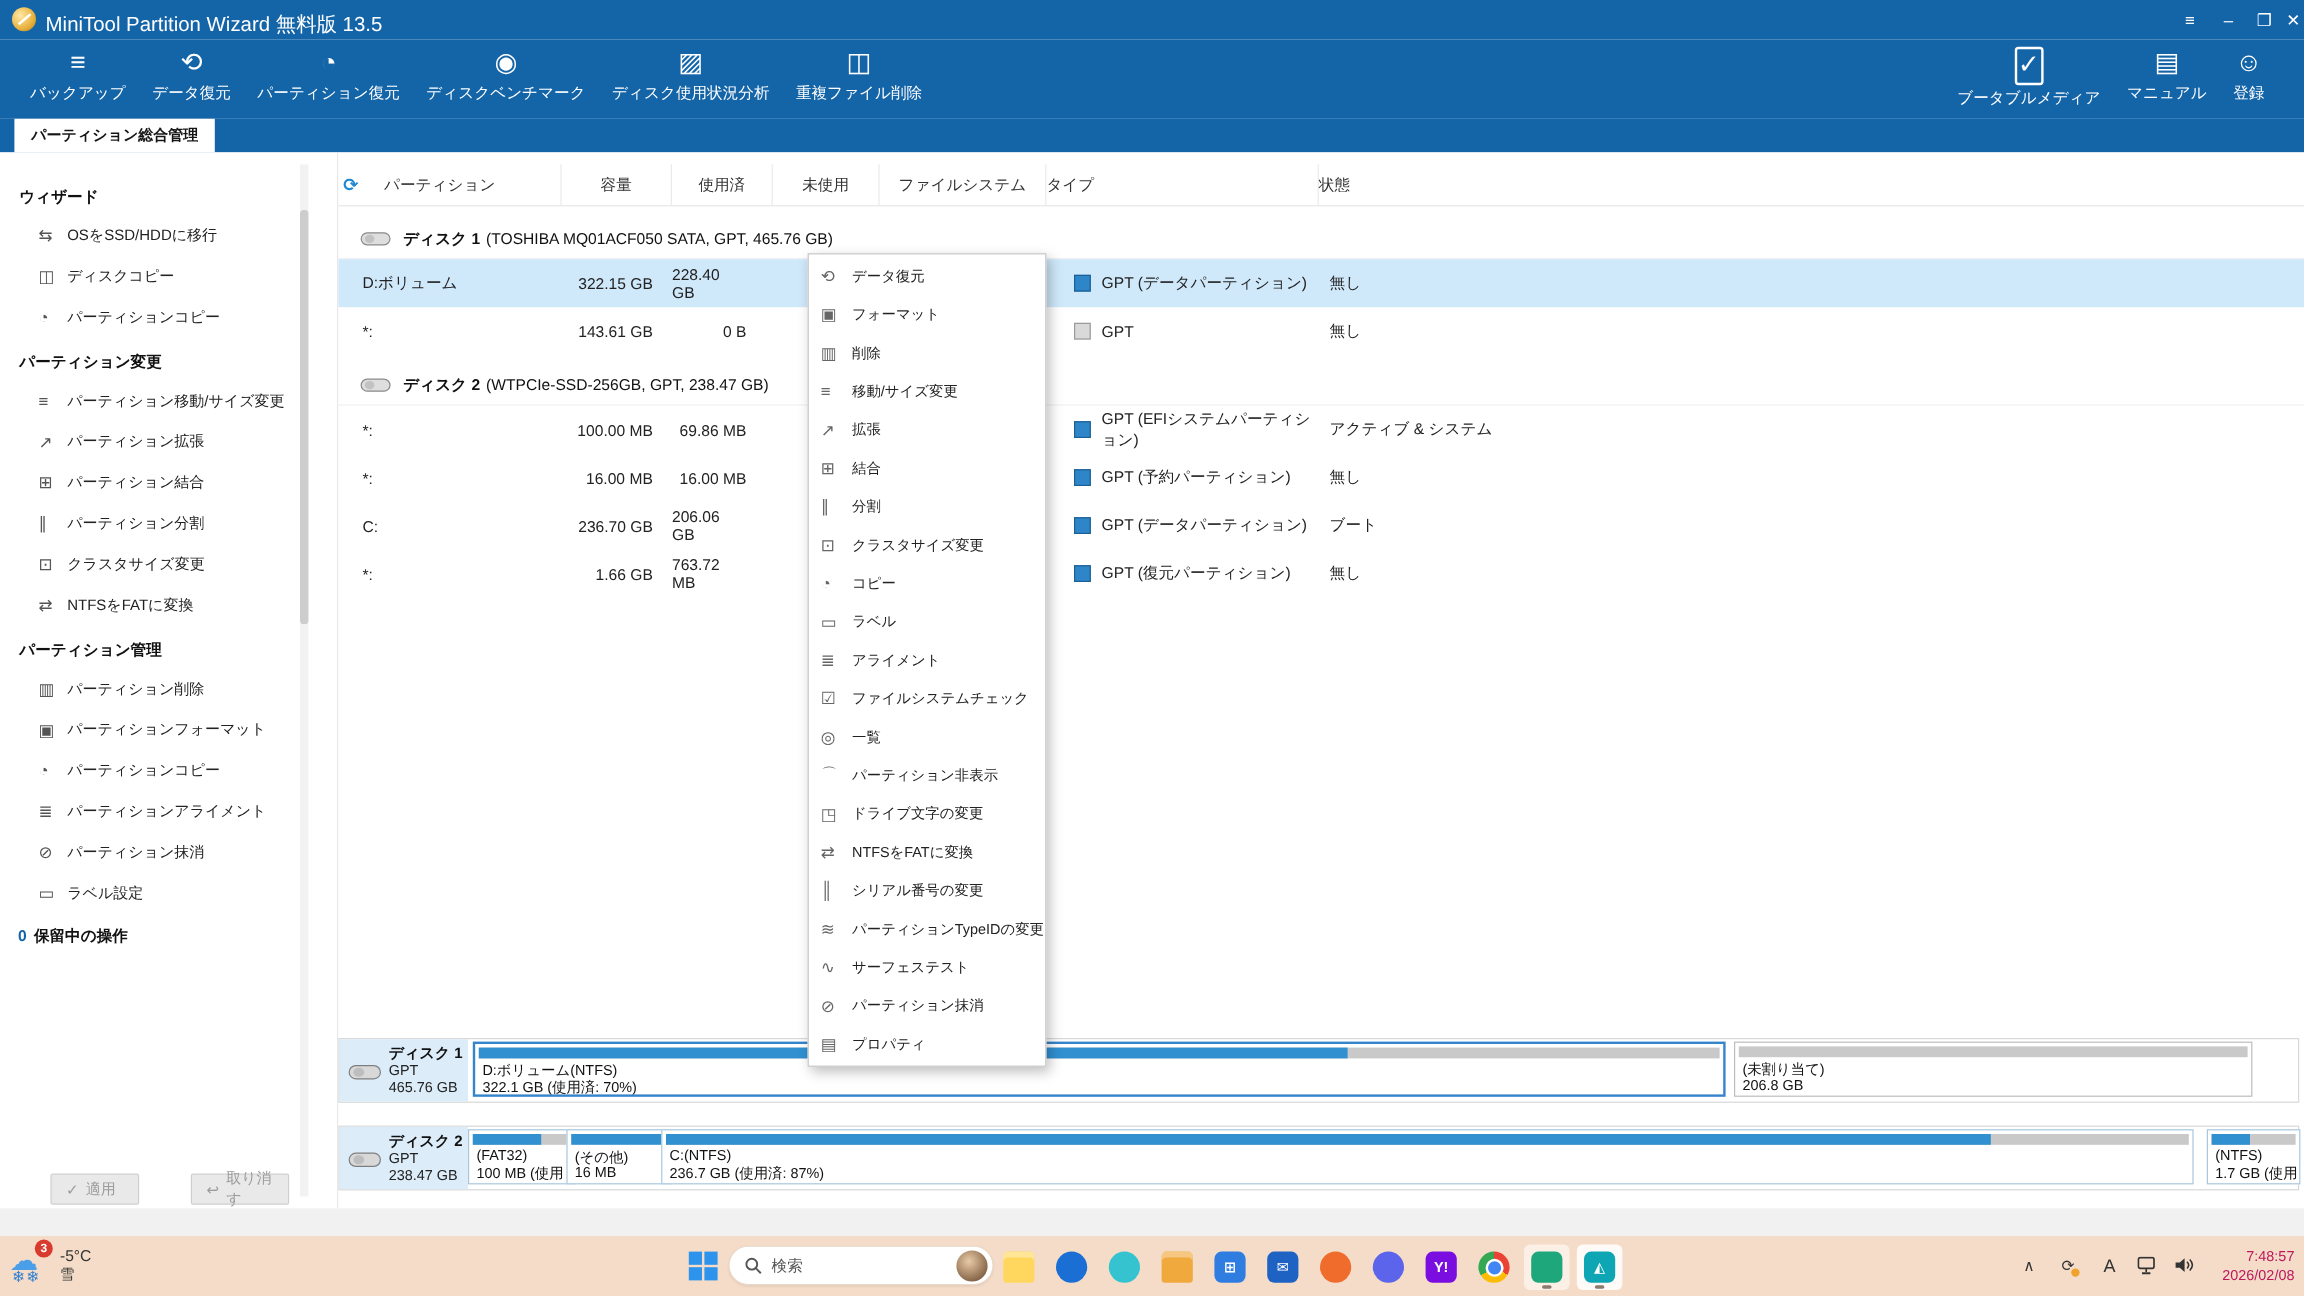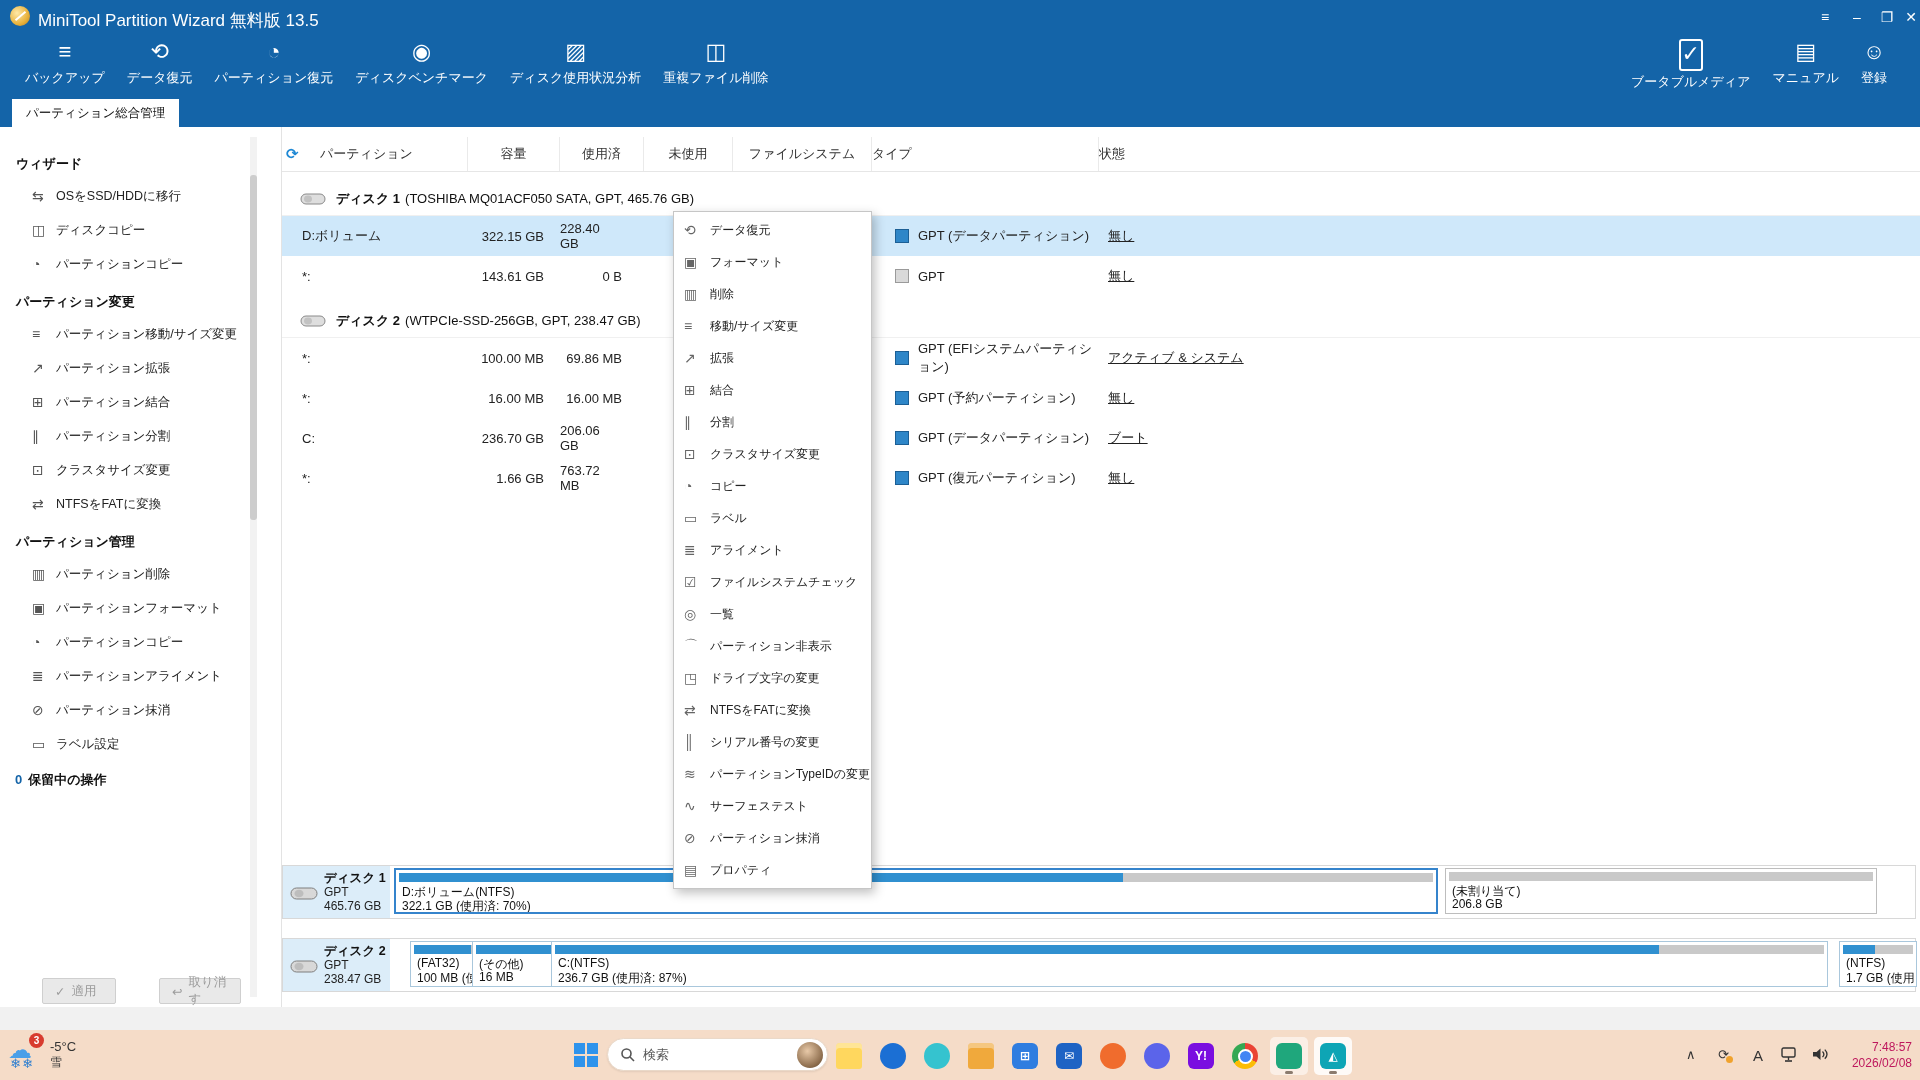--- a/index.html
+++ b/index.html
@@ -12,21 +12,21 @@
             background:radial-gradient(circle at 35% 35%,#ffe9a8,#e8b23c 60%,#b77c1c);}
   .app-logo:after{content:"";position:absolute;left:4px;top:9px;width:13px;height:2px;background:#fff;transform:rotate(-40deg);}
   .wtitle{left:38px;top:9px;font-size:17px;}
   .winctrl{top:8px;width:24px;height:18px;color:#fff;font-size:14px;text-align:center;line-height:18px;cursor:default;}
   .toolbar{left:0;top:33px;width:1920px;height:66px;background:#1464a8;}
   .tbgrp{top:0;height:66px;display:flex;}
   .tbitem{display:flex;flex-direction:column;align-items:center;justify-content:flex-start;color:#fff;padding:6px 11px 0 11px;}
   .tbitem .tbicon{font-size:22px;line-height:26px;height:28px;}
   .tbitem .tblabel{font-size:13px;margin-top:2px;white-space:nowrap;}
   .tabrow{left:0;top:99px;width:1920px;height:28px;background:#1464a8;}
-  .tab{left:12px;top:0;height:28px;background:#fff;color:#151515;font-weight:normal;font-size:12.5px;
+  .tab{left:12px;top:0;height:28px;background:#fff;color:#151515;font-weight:bold;font-size:12.5px;
        padding:0 14px;display:flex;align-items:center;white-space:nowrap;}
   
   .sidebar{left:0;top:127px;width:282px;height:880px;background:#fff;border-right:1px solid #e3e3e3;padding-top:16px;box-sizing:border-box;}
   .sb-title{margin:12px 0 6px 16px;font-weight:bold;font-size:13px;color:#111;}
   .sb-item{height:34px;display:flex;align-items:center;padding-left:32px;font-size:12.5px;color:#222;cursor:default;}
   .sb-item .sbicon{width:24px;color:#555;font-size:14px;}
   .pending{margin:10px 0 0 15px;font-weight:bold;font-size:13px;color:#111;}
   .pending .cnt{color:#1464a8;margin-right:6px;}
   .sb-scroll{left:250px;top:137px;width:7px;height:860px;background:#f2f2f2;}
   .sb-thumb{left:0;top:38px;width:7px;height:345px;background:#cdcdcd;border-radius:3px;}
@@ -44,21 +44,21 @@
   .tbody{position:absolute;left:0;top:55px;right:0;}
   .ghead{height:33px;display:flex;align-items:center;padding-left:18px;font-size:13px;color:#111;border-bottom:1px solid #f0f0f0;}
   .ghead .gdisk{font-weight:bold;margin:0 5px 0 10px;}
   .trow{height:40px;}
   .trow.sel{background:#cfe8fa;}
   .td{display:flex;align-items:center;font-size:13px;color:#222;height:40px;box-sizing:border-box;}
   .td.c1{padding-left:20px;}
   .td.r{justify-content:flex-end;}
   .td.c2{padding-right:16px;}.td.c3{padding-right:22px;}.td.c4{padding-right:20px;}
   .td.c6{padding-left:23px;gap:9px;}
-  .td.c7{padding-left:9px;text-decoration:underline;}
+  .td.c7{padding-left:9px;}
   .sq{width:12px;height:12px;flex:0 0 12px;}
   .sq.blue{background:#2e86c8;border:1px solid #1c5f95;}
   .sq.gray{background:#d9d9d9;border:1px solid #9a9a9a;}
   .gicon{width:26px;height:15px;}
   
   .diskmap{position:absolute;left:0;top:738px;right:4px;}
   .dpanel{position:absolute;left:0;width:1632px;height:52px;background:#fff;border:1px solid #d8d8d8;}
   .dinfo{position:absolute;left:0;top:0;width:107px;height:52px;background:#dcedf9;}
   .dinfo .dl{position:absolute;left:41px;top:4px;font-size:12.5px;font-weight:bold;color:#111;}
   .dinfo .ds{position:absolute;left:41px;top:19px;font-size:12px;color:#222;}
@@ -379,21 +379,21 @@
       <div class="dpanel" style="top: 73px;">
         <div class="dinfo">
           <svg width="28" height="17">
             <rect x="1" y="4" width="26" height="11" rx="5.5" fill="#d8d8d8" stroke="#7f7f7f"></rect>
             <ellipse cx="9" cy="9.5" rx="4.5" ry="3.8" fill="#bdbdbd"></ellipse>
           </svg>
           <span class="dl">ディスク 2</span>
           <span class="ds">GPT</span>
           <span class="dz">238.47 GB</span>
         </div>
-        <div class="blk " style="left: 127px; width: 90px;">
+        <div class="blk " style="left: 107px; width: 90px;">
           <div class="strip">
             <div class="fill" style="width: 70%;"></div>
           </div>
           <span class="bl1">(FAT32)</span>
           <span class="bl2">100 MB (使用</span>
         </div>
         <div class="blk " style="left: 189px; width: 88px;">
           <div class="strip">
             <div class="fill" style="width: 100%;"></div>
           </div>

